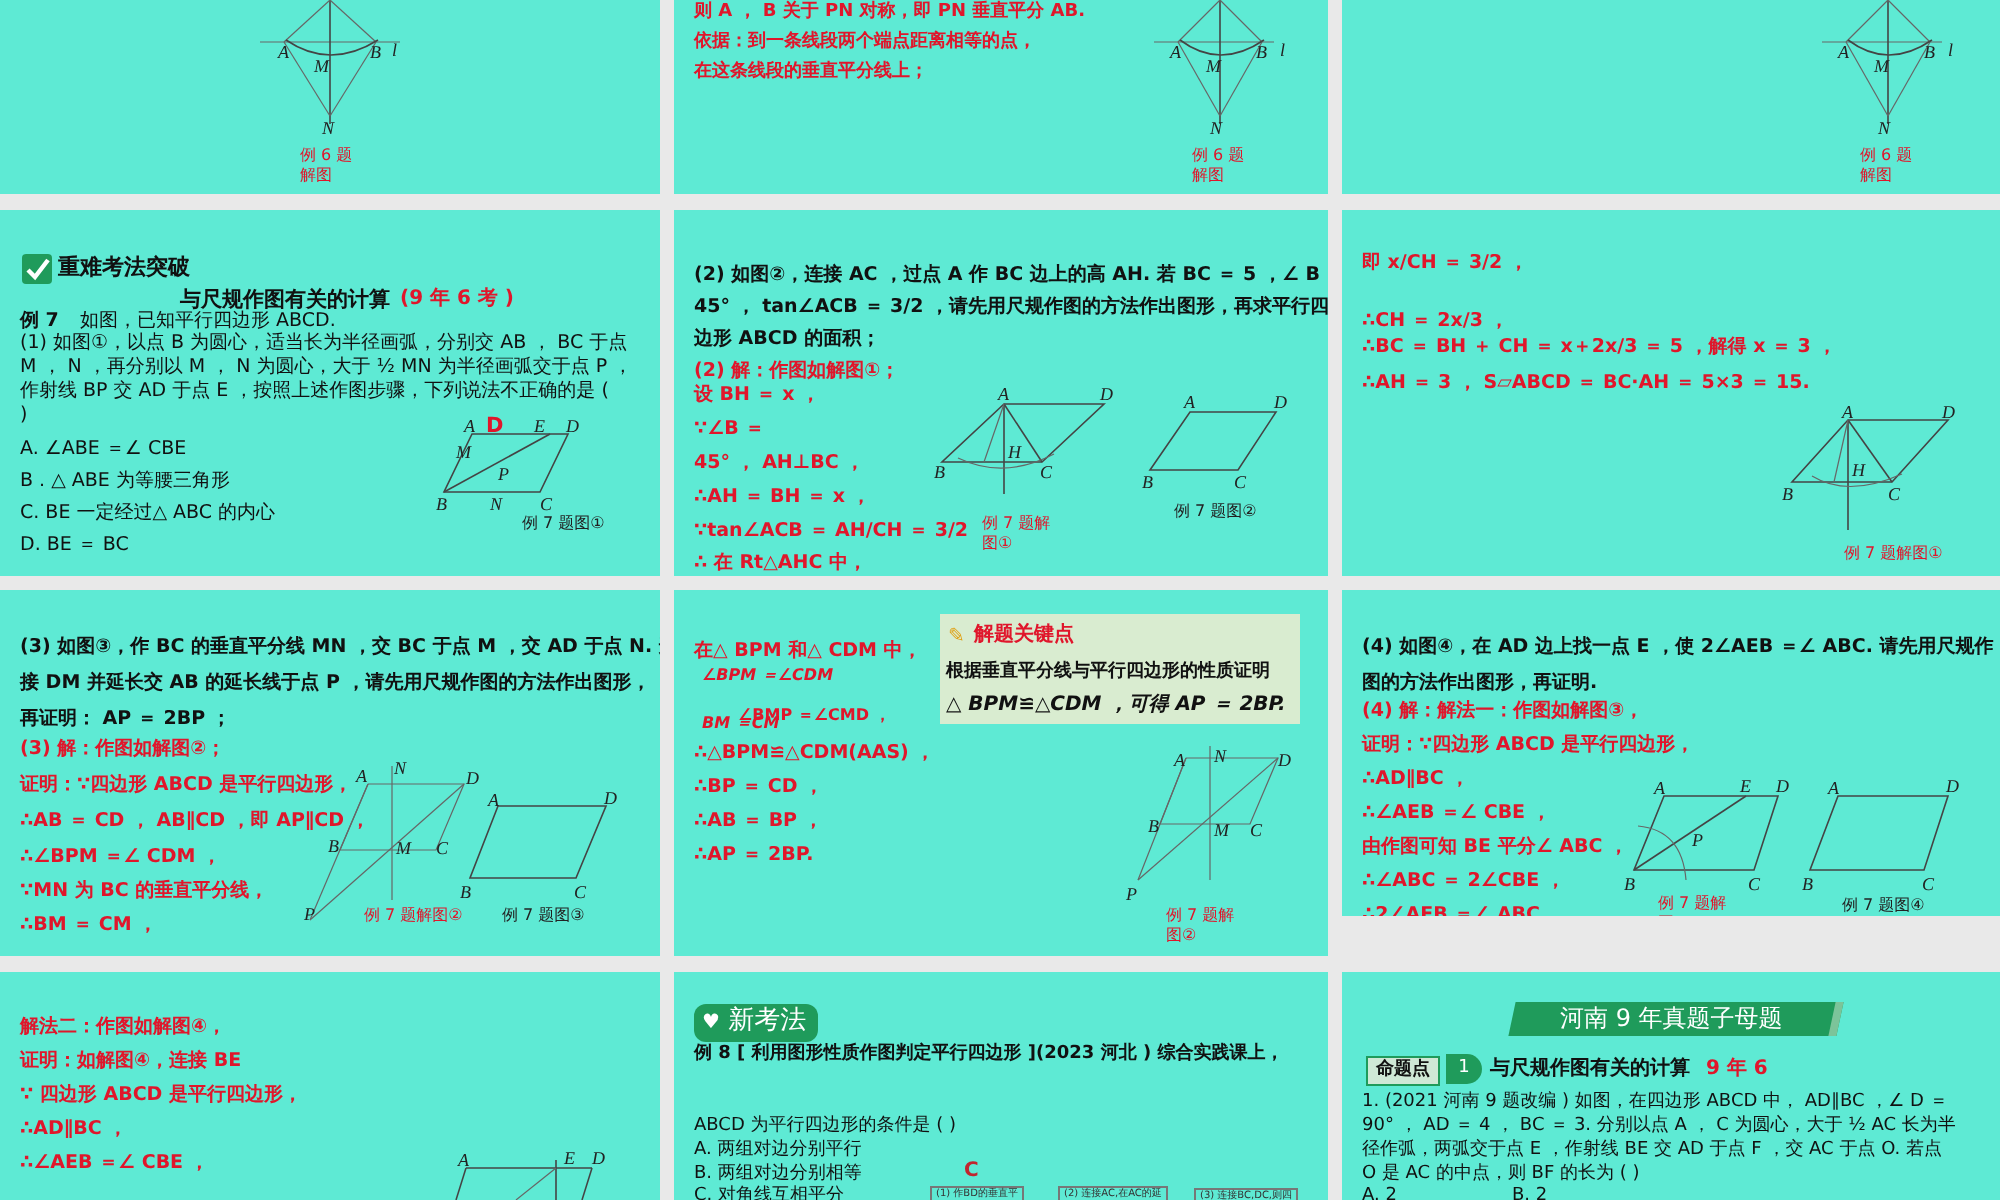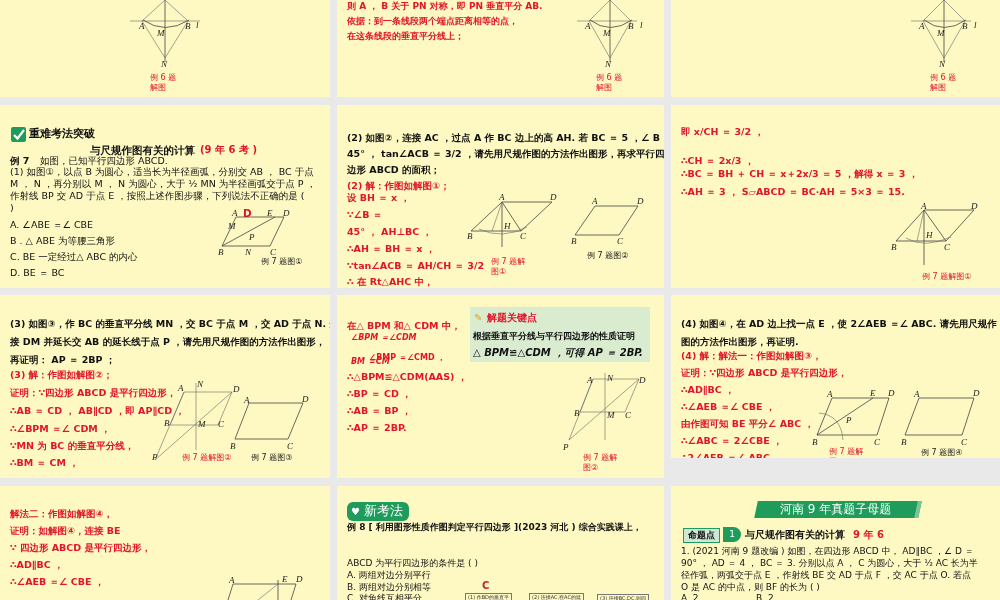--- a/index.html
+++ b/index.html
@@ -1,17 +1,17 @@
 <!DOCTYPE html>
 <html><head>
 <meta charset="utf-8">
 <style>
   html,body{margin:0;padding:0;}
   body{width:1000px;height:600px;overflow:hidden;background:#e9e9e9;font-family:"DejaVu Serif","Liberation Serif",serif;position:relative;}
-  .slide{position:absolute;background:#fef9c3;overflow:hidden;}
+  .slide{position:absolute;background:#5eead4;overflow:hidden;}
   .t{position:absolute;white-space:nowrap;font-size:10.5px;line-height:14px;color:#111;font-family:"DejaVu Sans","Liberation Sans",sans-serif;}
   .red{color:#e0162b;font-weight:bold;}
   .b{font-weight:bold;}
   .cap{position:absolute;font-size:8px;line-height:10px;color:#e0162b;font-family:"DejaVu Sans",sans-serif;white-space:nowrap;}
   .capk{position:absolute;font-size:8px;line-height:10px;color:#222;font-family:"DejaVu Sans",sans-serif;white-space:nowrap;}
   svg{position:absolute;overflow:visible;}
   svg text{font-family:"Liberation Serif",serif;font-style:italic;font-size:9px;fill:#222;}
   .ln{stroke:#444;stroke-width:0.8;fill:none;}
   .ln2{stroke:#666;stroke-width:0.6;fill:none;}
   .hdr-ico{position:absolute;width:15px;height:15px;background:#1f9b5b;border-radius:2px;}

